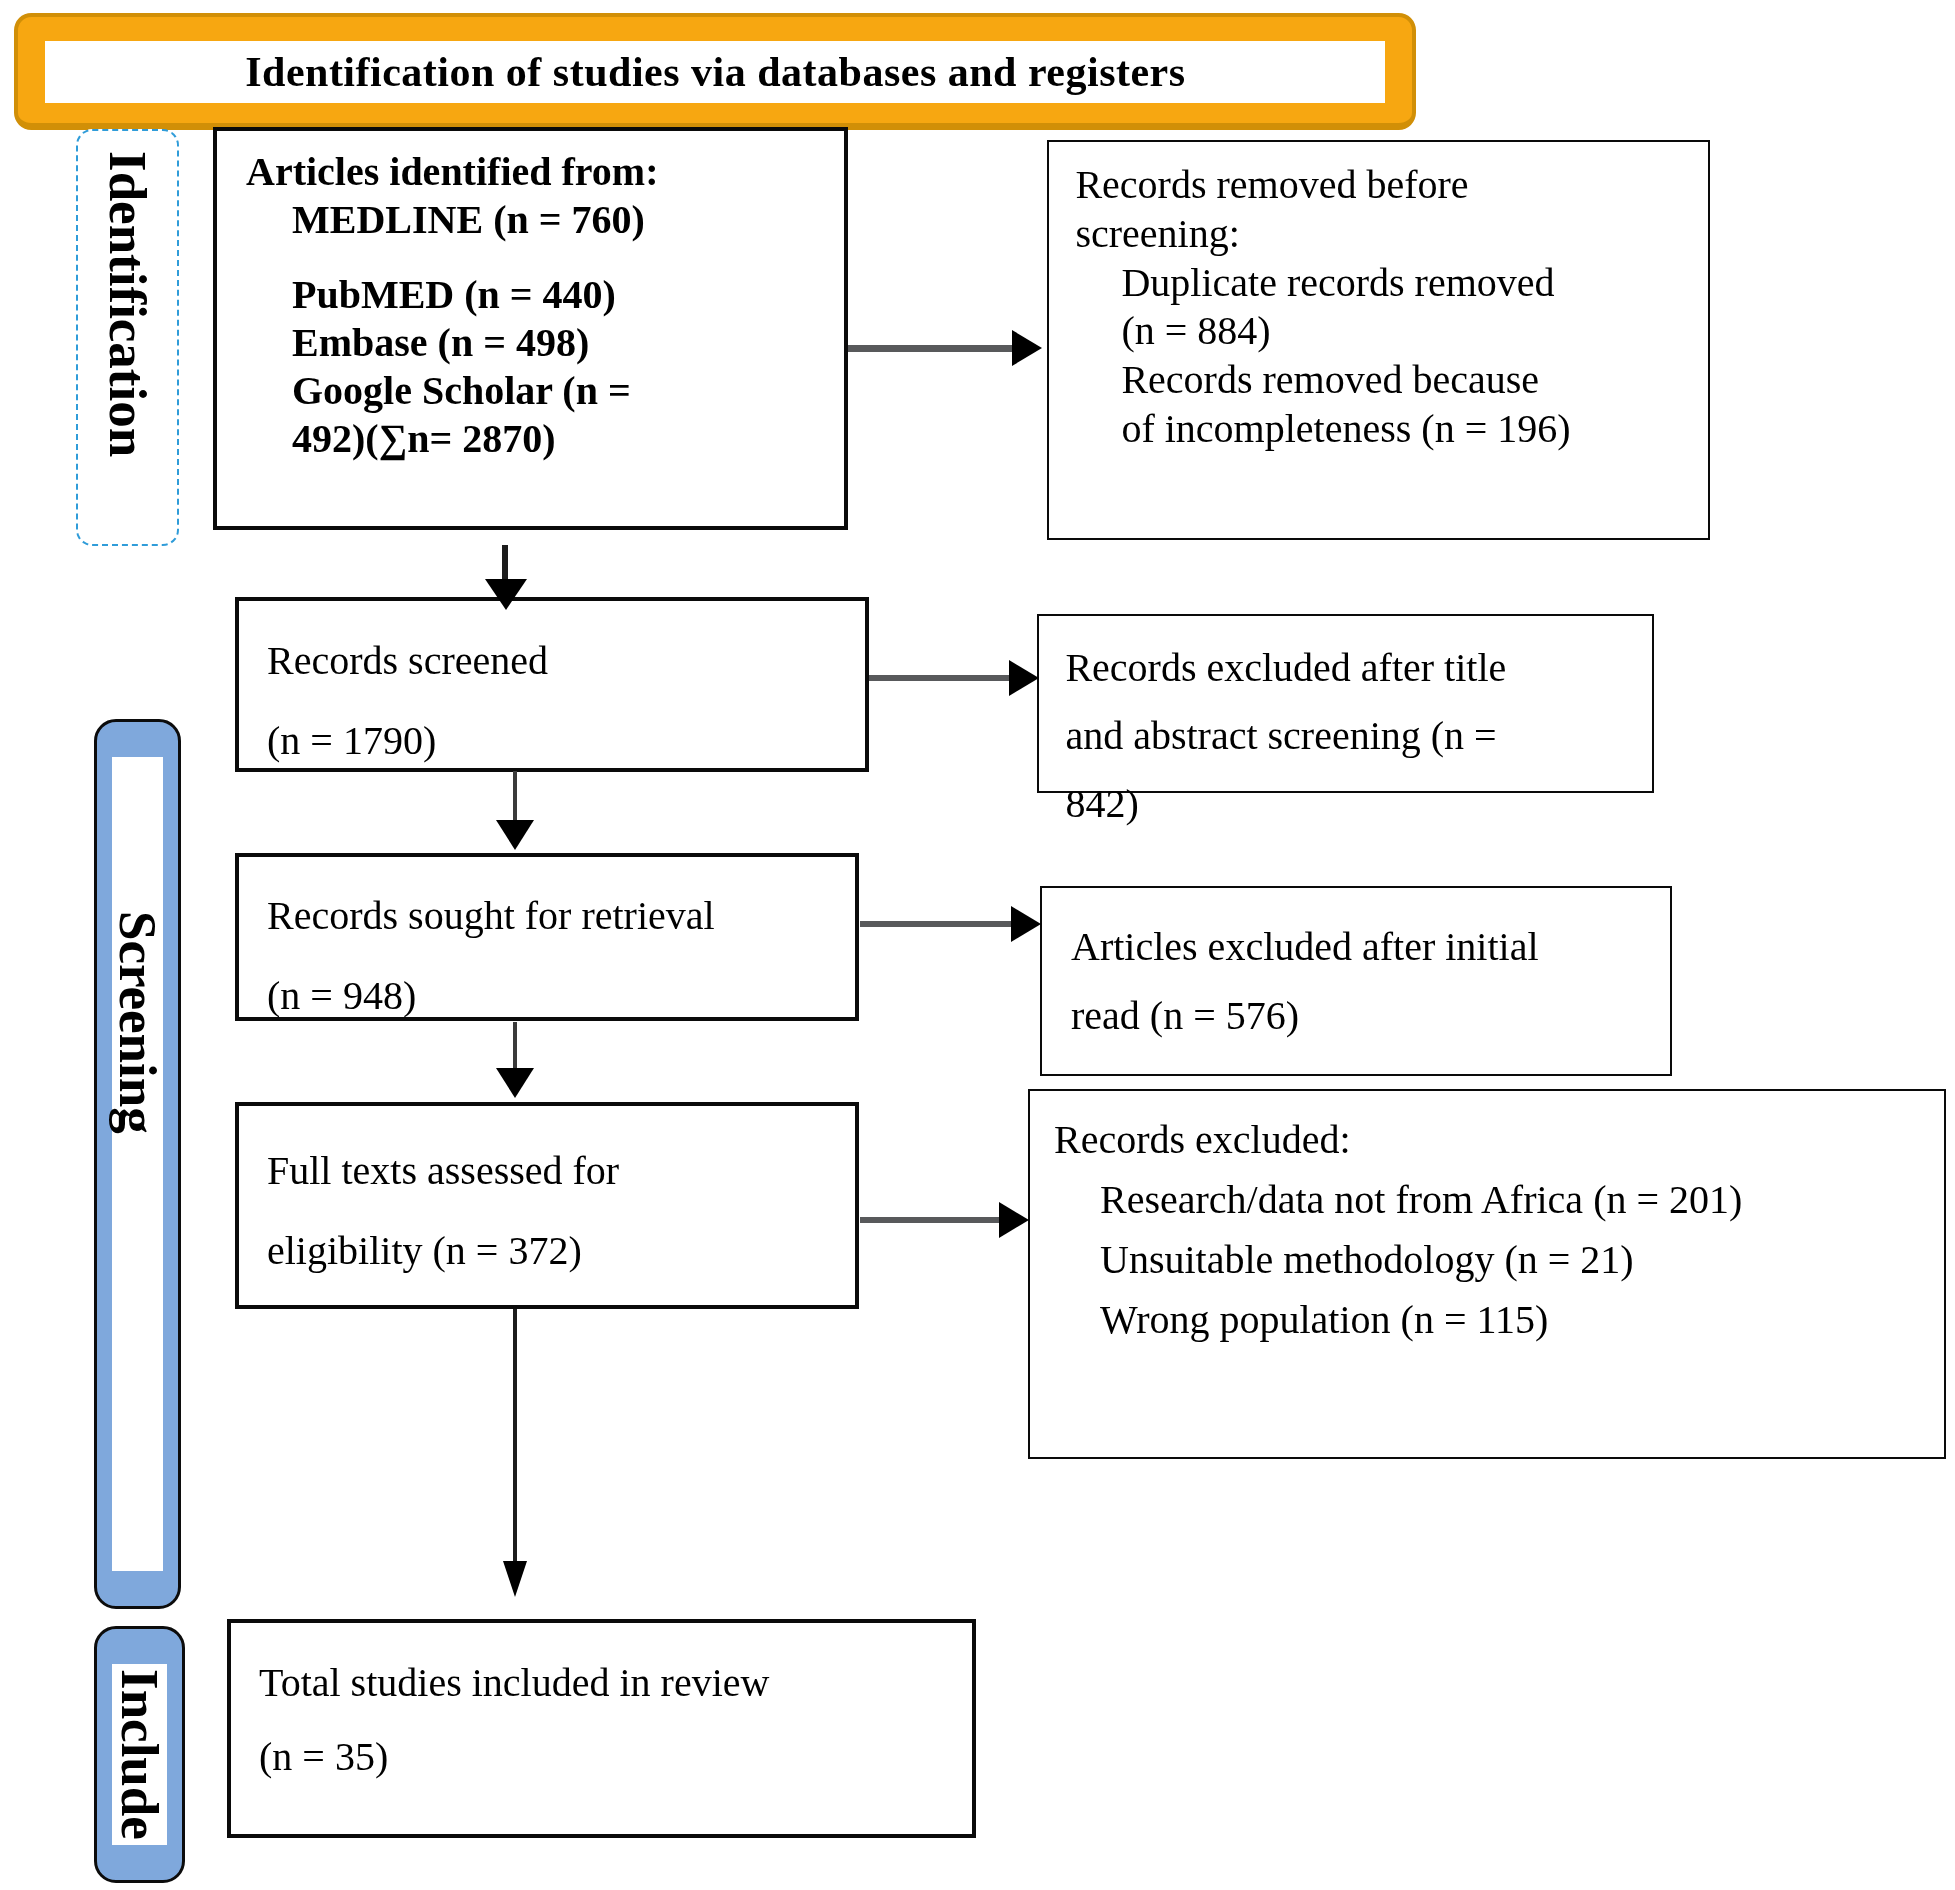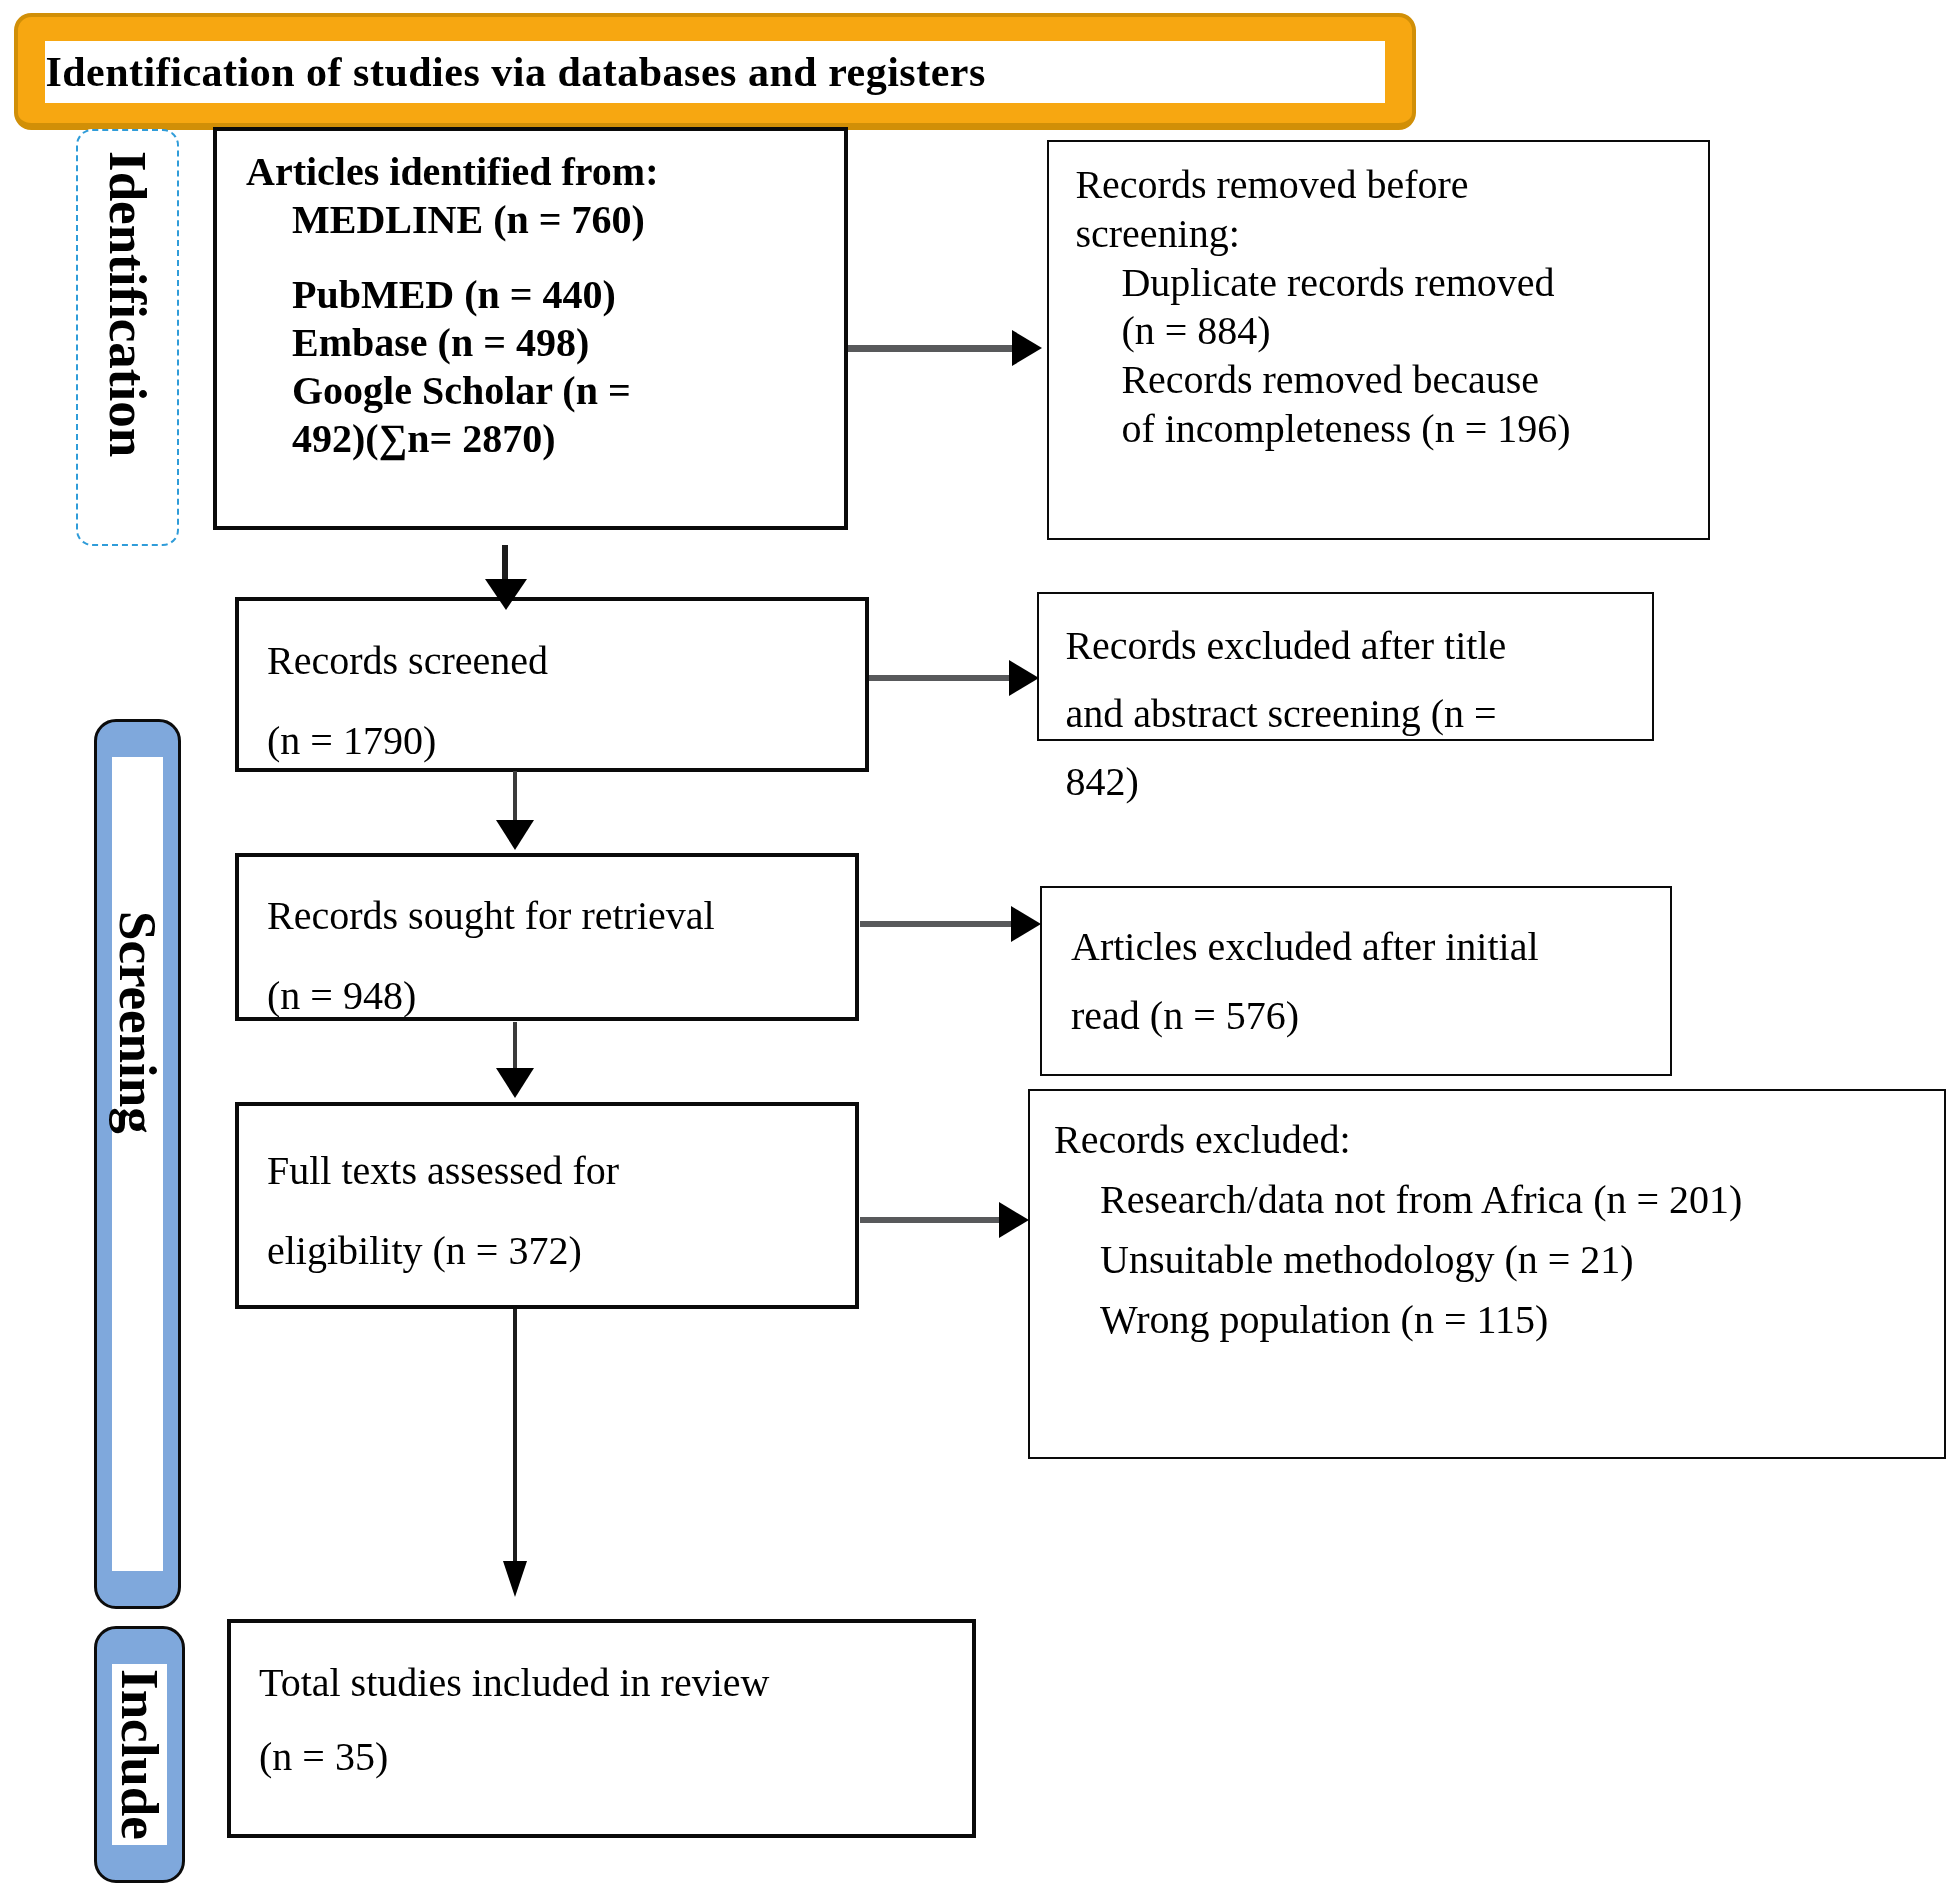--- a/index.html
+++ b/index.html
@@ -5,21 +5,21 @@
   html,body{margin:0;padding:0;background:#ffffff;}
   body{width:1955px;height:1890px;position:relative;overflow:hidden;
        font-family:"Liberation Serif", serif;color:#000;}
 
   
   .banner{position:absolute;left:14.4px;top:13.4px;width:1402px;height:117px;
           background:var(--banner-orange,#F7A711);
           border:4.3px solid var(--banner-shadow,#D18F07);
           border-bottom-width:7.7px;border-radius:17.3px;box-sizing:border-box;}
   .banner-inner{position:absolute;left:27px;top:24px;width:1340px;height:62px;
-          background:#fff;display:flex;align-items:center;}
+          background:#fff;display:flex;align-items:center;justify-content:center;}
   .banner-title{font-size:42px;font-weight:bold;letter-spacing:0.5px;white-space:nowrap;}
 
   
   .vtext{writing-mode:vertical-rl;text-orientation:mixed;
          font-size:53px;font-weight:bold;white-space:nowrap;}
   .stage-dashed{position:absolute;left:76px;top:129px;width:103px;height:417px;
          border:2.9px dashed var(--dashed-blue,#2F9CD9);border-radius:16.3px;
          box-sizing:border-box;display:flex;justify-content:center;
          align-items:flex-start;padding-top:20px;background:#fff;}
   .stage-blue{position:absolute;background:var(--label-blue-fill,#7FA8DC);
@@ -35,21 +35,21 @@
   .fbox{position:absolute;background:#fff;border:4.3px solid #0a0a0a;
         box-sizing:border-box;font-size:40px;line-height:1.2;}
   .fbox.r{border-width:2.9px;}
   .ln{white-space:nowrap;}
   .ind{margin-left:46px;}
   .gap{margin-top:27px;}
 
   #box-identified{left:213px;top:127px;width:635px;height:403px;padding:17.3px 14.4px 0 29px;font-weight:bold;}
   #box-removed{left:1047px;top:140px;width:663px;height:400px;padding:19px 12px 0 26.4px;line-height:1.22;}
   #box-screened{left:235px;top:597px;width:634px;height:175px;padding:20px 14.4px 0 28px;line-height:2.0;}
-  #box-excluded-title{left:1037px;top:592px;width:617px;height:149px;padding:18px 12px 0 26.4px;line-height:1.7;}
+  #box-excluded-title{left:1037px;top:614px;width:617px;height:179px;padding:18px 12px 0 26.4px;line-height:1.7;}
   #box-sought{left:235px;top:853px;width:624px;height:168px;padding:19px 14.4px 0 28px;line-height:2.0;font-family:Liberation Serif, serif;}
   #box-excluded-initial{left:1040px;top:886px;width:632px;height:190px;padding:25px 12px 0 29px;line-height:1.72;}
   #box-fulltext{left:235px;top:1102px;width:624px;height:207px;padding:25px 14.4px 0 28px;line-height:2.0;}
   #box-records-excluded{left:1028px;top:1089px;width:918px;height:370px;padding:19px 12px 0 24px;line-height:1.5;}
   #box-total{left:227px;top:1619px;width:749px;height:219px;padding:23px 14.4px 0 28px;line-height:1.85;}
 
   
   .hline{position:absolute;height:6.7px;background:var(--arrow-gray,#58595B);}
   .vline{position:absolute;background:#1c1c1c;}
   .head-right{position:absolute;width:0;height:0;

